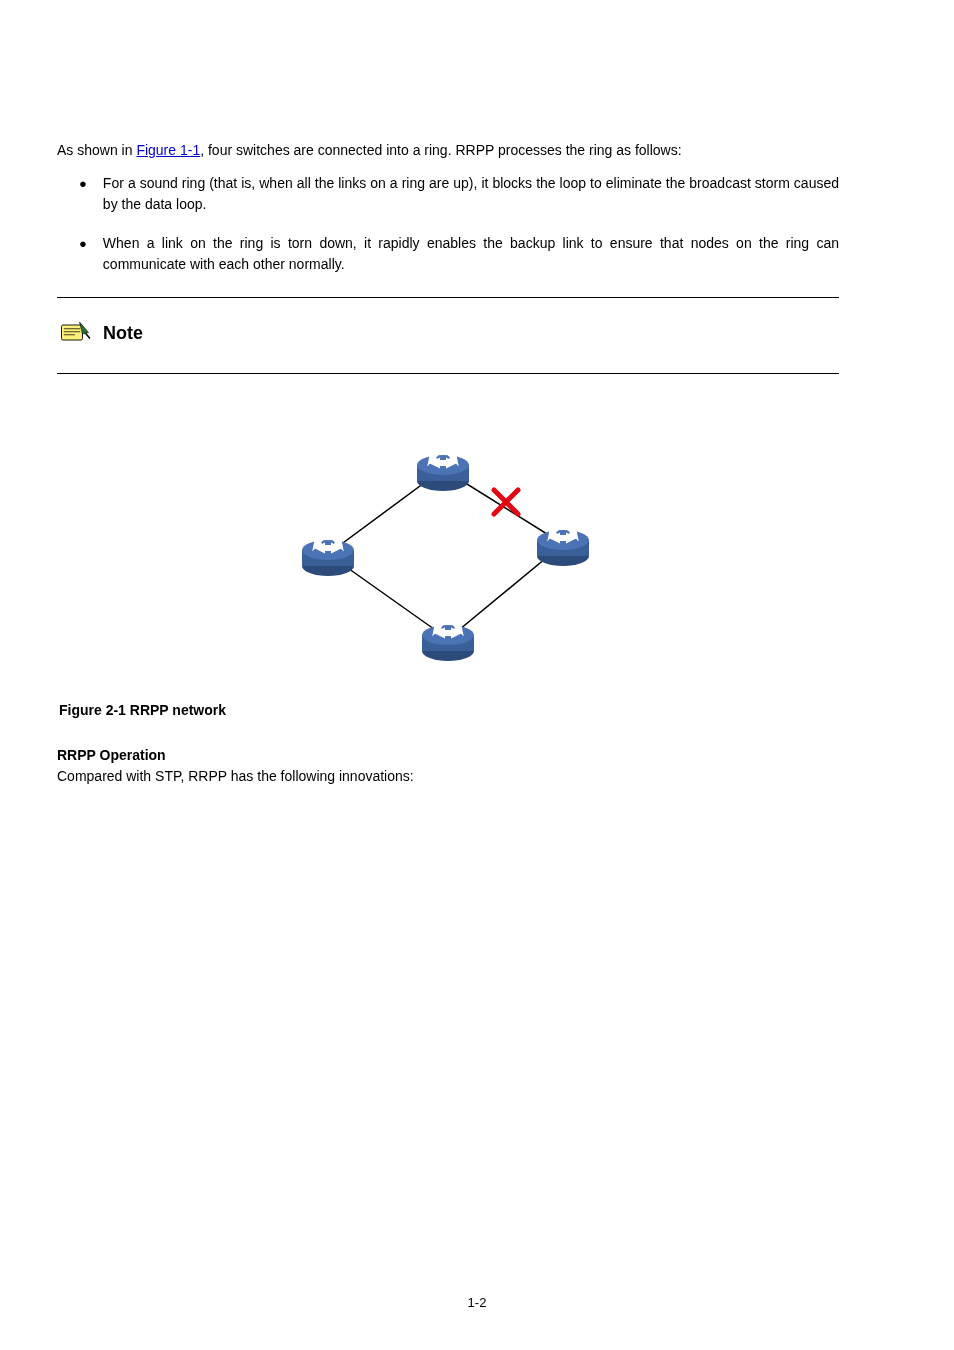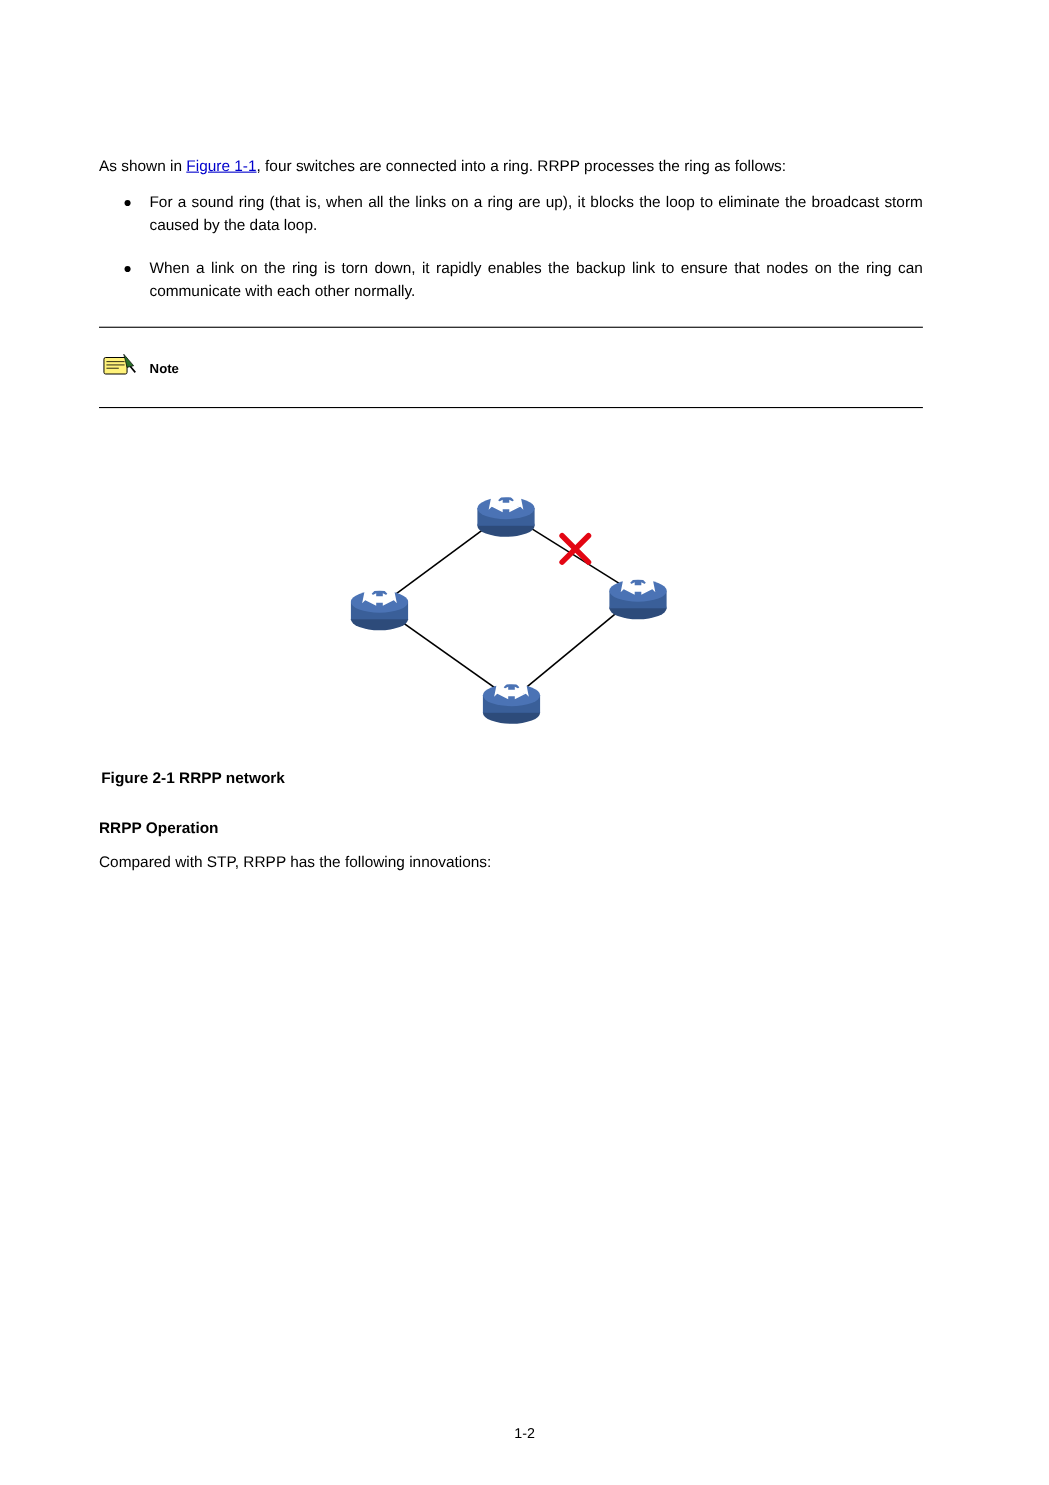--- a/index.html
+++ b/index.html
@@ -7,49 +7,49 @@
     font-family: Arial, "Helvetica Neue", Helvetica, sans-serif;
     color: #000;
     background: #fff;
     width: 954px;
     height: 1350px;
     position: relative;
     font-size: 14px;
     line-height: 1.5;
   }
   .content {
-    padding: 140px 115px 0 90px;
+    padding: 140px 115px 0 57px;
   }
   .para {
     margin-bottom: 12px;
     text-align: justify;
   }
   .link {
     color: #0000cc;
     text-decoration: underline;
   }
   .bullet-block { margin-left: 22px; margin-bottom: 18px; }
   .bullet-row { display: flex; align-items: flex-start; }
   .bullet { font-size: 13px; line-height: 1.5; margin-right: 16px; margin-top:1px; }
   .bullet-text { flex: 1; text-align: justify; }
   .hr { border: none; border-top: 1px solid #000; margin: 22px 0; }
   .note-row { display: flex; align-items: flex-start; gap: 10px; margin-bottom: 6px; }
   .note-icon { width: 36px; height: 28px; flex-shrink: 0; }
-  .note-label { font-weight: bold; font-size: 12px; align-self: flex-end; padding-bottom:4px; }
+  .note-label { font-weight: bold; font-size: 18px; align-self: flex-end; padding-bottom:4px; }
   .note-text { margin-left: 2px; margin-bottom: 16px; text-align: justify; }
   .figure-wrap {
     width: 100%;
     display: flex;
     justify-content: center;
     margin-top: 50px;
     margin-bottom: 16px;
   }
   .figure-svg { width: 360px; height: 260px; }
   .fig-caption { font-weight: bold; margin-left: 2px; margin-top: 4px; margin-bottom: 24px; font-size: 14px;}
-  .section-label { font-weight: bold; margin-bottom: 10px; }
+  .section-label { font-weight: bold; }
   .page-num {
     position: absolute;
     bottom: 38px;
     left: 0;
     width: 100%;
     text-align: center;
     font-size: 13px;
     margin-top: 36px;
   }
 </style>

